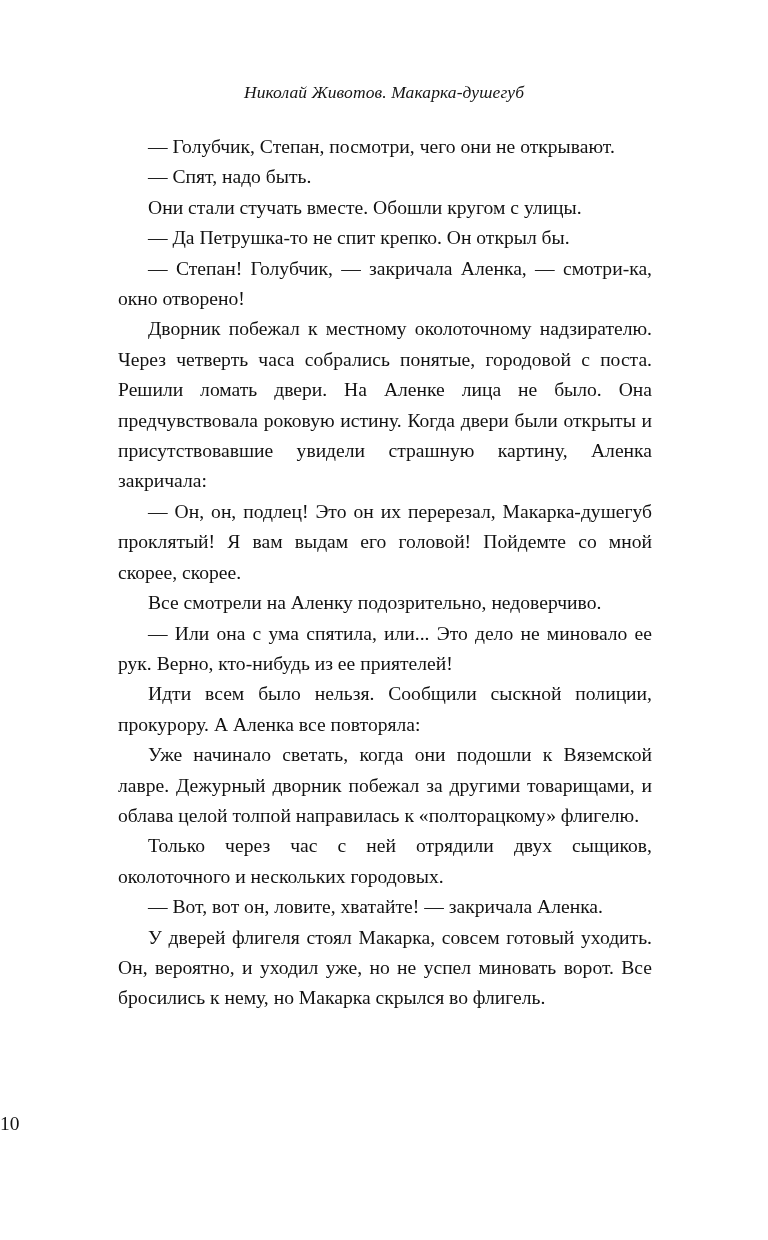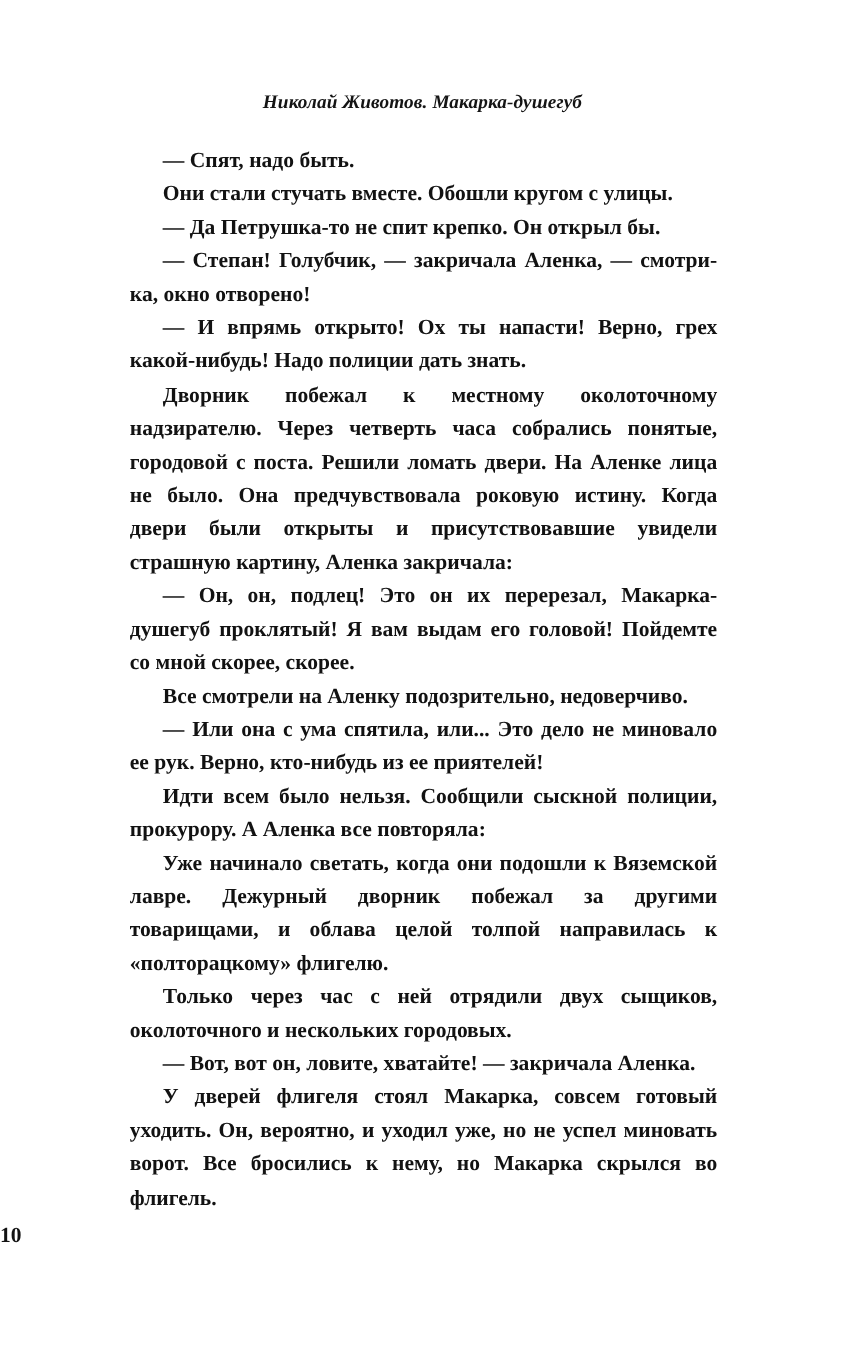--- a/index.html
+++ b/index.html
@@ -13,21 +13,20 @@
     font-family: "Liberation Serif", "DejaVu Serif", serif;
     color: #111111;
     overflow: hidden;
   }
   .page {
     position: relative;
     width: 768px;
     height: 1240px;
     box-sizing: border-box;
     padding: 0;
-    font-weight: bold;
   }
   .running-head {
     position: absolute;
     top: 82px;
     left: 0;
     width: 768px;
     text-align: center;
     font-style: italic;
     font-size: 17.5px;
     letter-spacing: 0.1px;
@@ -63,25 +62,25 @@
   }
 </style>
 </head>
 <body>
 
 <div class="page">
 
   <div class="running-head">Николай Животов. Макарка-душегуб</div>
 
   <div class="text-block">
+    <p class="ind">— Голубчик, Степан, посмотри, чего они не открывают.</p>
     <p class="ind">— Спят, надо быть.</p>
     <p class="ind">Они стали стучать вместе. Обошли кругом с улицы.</p>
     <p class="ind">— Да Петрушка-то не спит крепко. Он открыл бы.</p>
     <p class="ind">— Степан! Голубчик, — закричала Аленка, — смотри-ка, окно отворено!</p>
-    <p class="ind">— И впрямь открыто! Ох ты напасти! Верно, грех какой-нибудь! Надо полиции дать знать.</p>
     <p class="ind">Дворник побежал к местному околоточному надзирателю. Через четверть часа собрались понятые, городовой с поста. Решили ломать двери. На Аленке лица не было. Она предчувствовала роковую истину. Когда двери были открыты и присутствовавшие увидели страшную картину, Аленка закричала:</p>
     <p class="ind">— Он, он, подлец! Это он их перерезал, Макарка-душегуб проклятый! Я вам выдам его головой! Пойдемте со мной скорее, скорее.</p>
     <p class="ind">Все смотрели на Аленку подозрительно, недоверчиво.</p>
     <p class="ind">— Или она с ума спятила, или... Это дело не миновало ее рук. Верно, кто-нибудь из ее приятелей!</p>
     <p class="ind">Идти всем было нельзя. Сообщили сыскной полиции, прокурору. А Аленка все повторяла:</p>
     <p class="ind">Уже начинало светать, когда они подошли к Вяземской лавре. Дежурный дворник побежал за другими товарищами, и облава целой толпой направилась к «полторацкому» флигелю.</p>
     <p class="ind">Только через час с ней отрядили двух сыщиков, околоточного и нескольких городовых.</p>
     <p class="ind">— Вот, вот он, ловите, хватайте! — закричала Аленка.</p>
     <p class="ind">У дверей флигеля стоял Макарка, совсем готовый уходить. Он, вероятно, и уходил уже, но не успел миновать ворот. Все бросились к нему, но Макарка скрылся во флигель.</p>
   </div>

